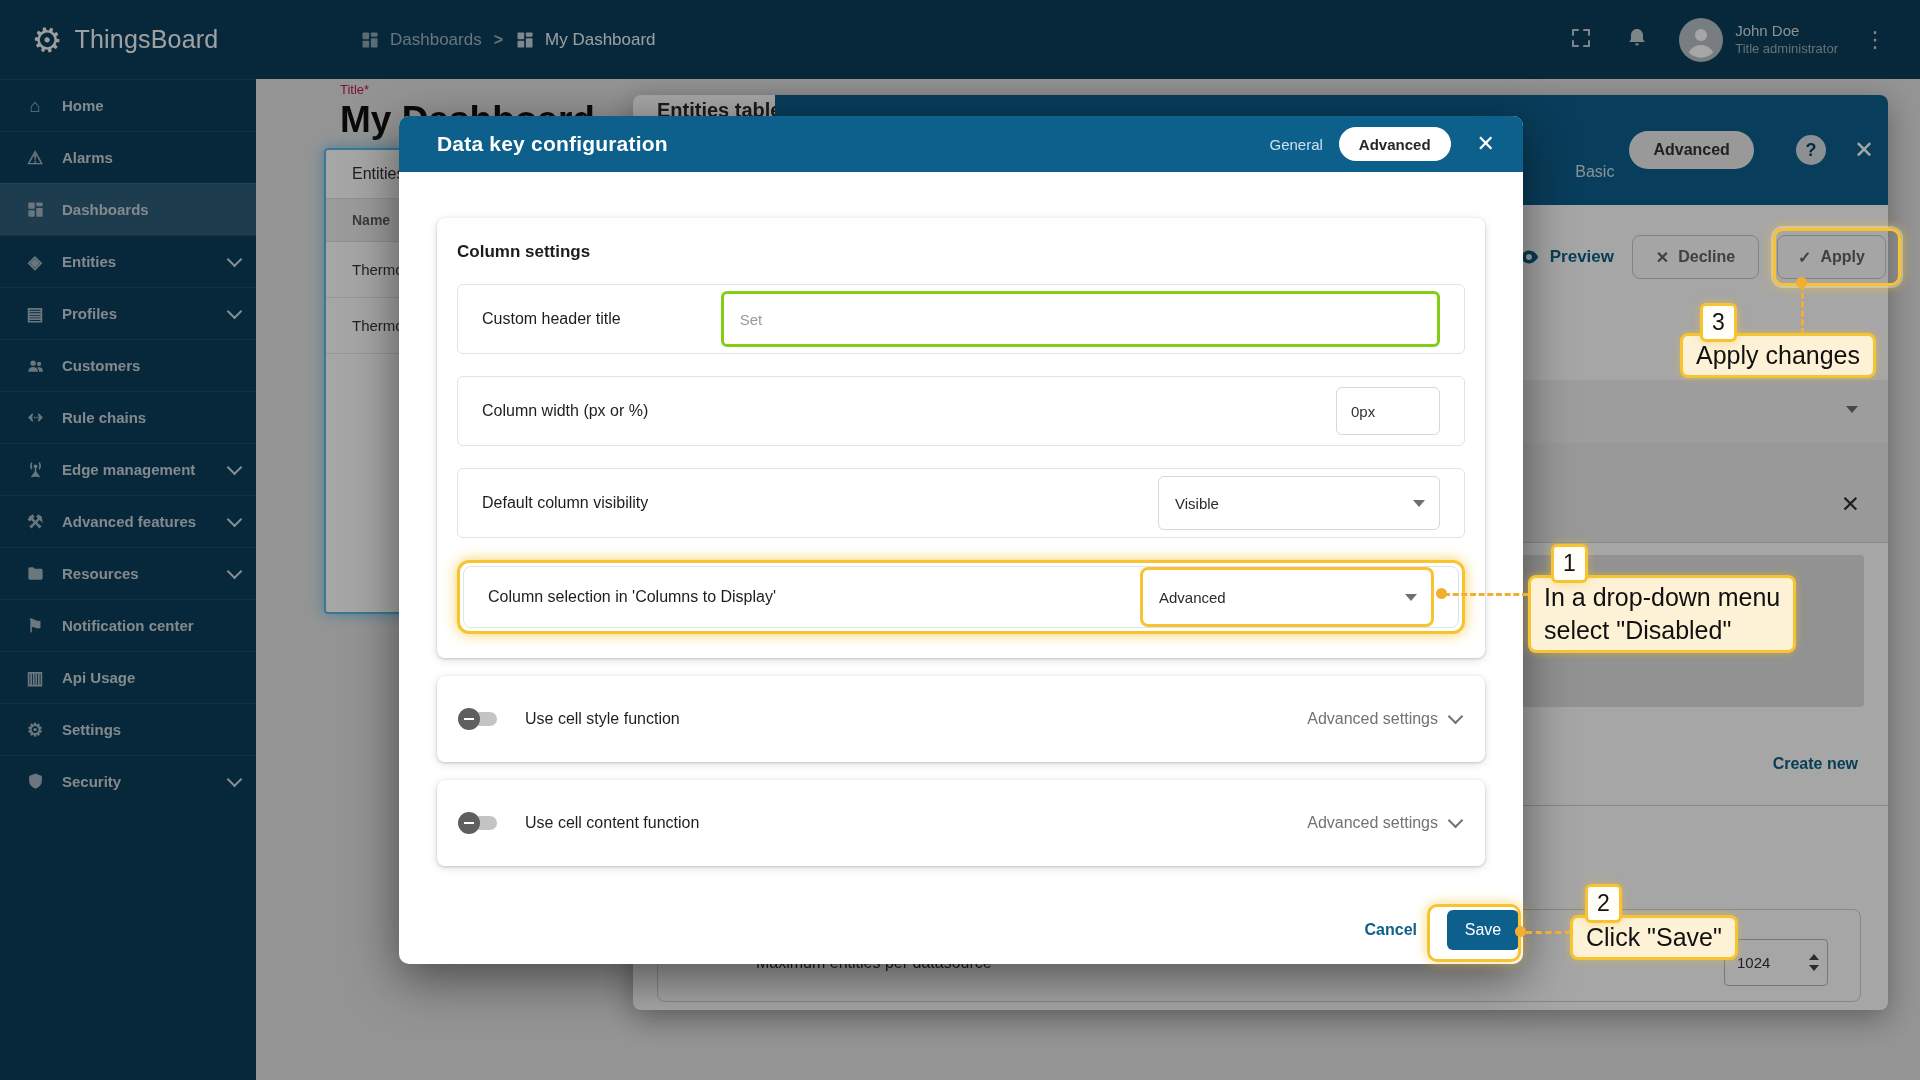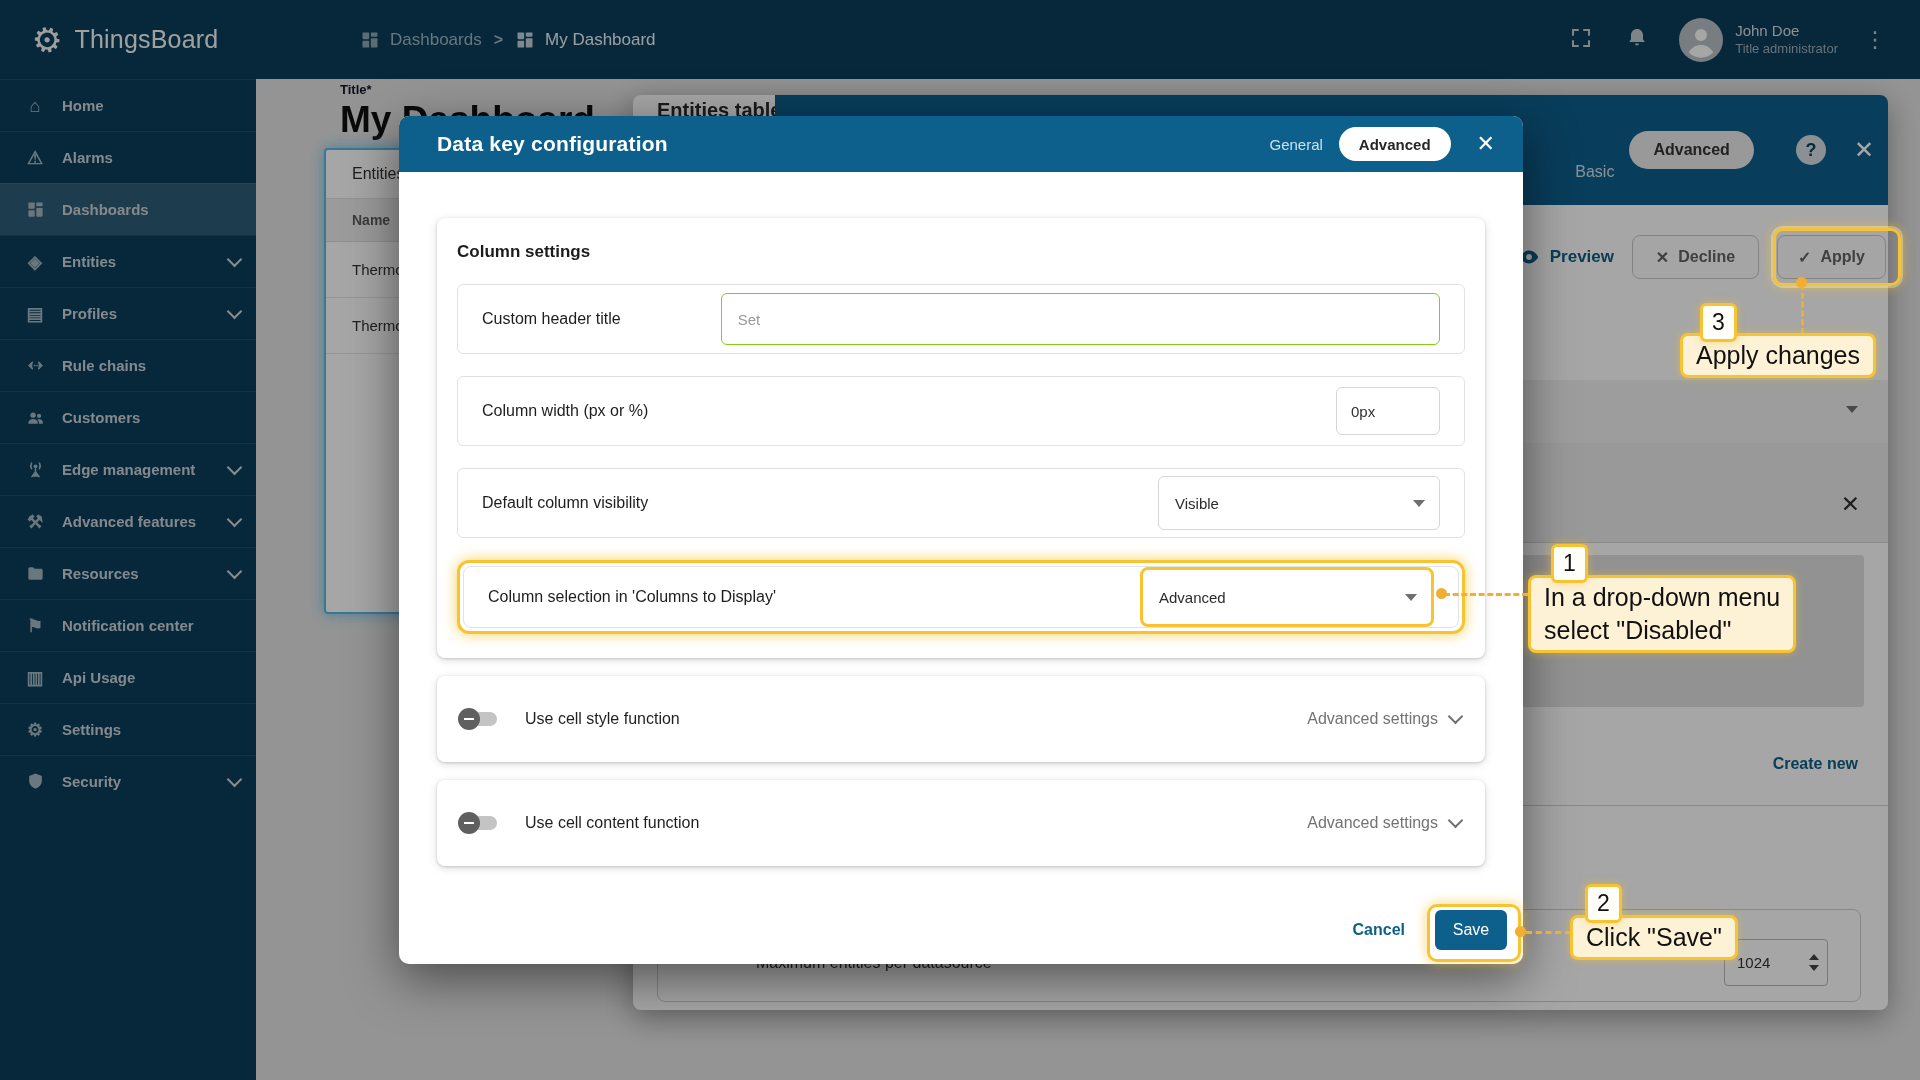--- a/index.html
+++ b/index.html
@@ -34,21 +34,21 @@
   .avatar{width:44px;height:44px;border-radius:50%;background:#b9c1c6;margin-left:30px;
           display:flex;align-items:center;justify-content:center;overflow:hidden;cursor:pointer;}
   .avatar svg{width:40px;height:40px;fill:#ffffff;}
   .userblock{margin-left:12px;line-height:1.3;cursor:pointer;}
   .user-name{color:#d8dfe3;font-size:15px;}
   .user-role{color:#9fb0ba;font-size:13px;}
   .vdots{color:#c2ccd3;font-size:22px;margin-left:26px;letter-spacing:0;cursor:pointer;}
   .fullscreen{margin-right:32px;} .bell-wrap{margin-right:0;}
   
   .page-title{position:absolute;left:340px;top:82px;z-index:1;}
-  .pt-label{font-size:13px;color:#0f172a;font-weight:bold;}
+  .pt-label{font-size:13px;color:#be185d;}
   .pt-value{font-size:37px;font-weight:bold;color:#101010;margin-top:2px;white-space:nowrap;}
   .widget-card{position:absolute;left:326px;top:150px;width:262px;height:462px;background:#fff;z-index:1;
                box-shadow:0 0 0 2px #59b8e0,0 0 14px 3px rgba(90,190,235,.75);border-radius:2px;overflow:hidden;}
   .wc-title{height:48px;display:flex;align-items:center;padding-left:26px;font-size:16px;color:#303030;}
   .wc-head{height:42px;background:#efefef;border-top:1px solid #e0e0e0;border-bottom:1px solid #dcdcdc;
            display:flex;align-items:center;padding-left:26px;font-size:14px;color:#5c5c5c;font-weight:bold;}
   .wc-row{height:55px;display:flex;align-items:center;padding-left:26px;font-size:15px;color:#333;
           border-bottom:1px solid #e6e6e6;}
   
   .wdlg{position:absolute;left:633px;top:95px;width:1255px;height:915px;background:#fff;border-radius:8px;
@@ -96,21 +96,21 @@
   .mh-pill{height:34px;border-radius:17px;background:#fff;color:#262626;font-size:15px;font-weight:bold;
            display:flex;align-items:center;padding:0 20px;margin-left:16px;cursor:pointer;}
   .mh-x{color:#fff;font-size:22px;margin-left:26px;cursor:pointer;line-height:1;}
   .modal-body{padding:46px 38px 0;}
   .card{background:#fff;border-radius:8px;box-shadow:0 1px 3px rgba(0,0,0,.16),0 2px 10px rgba(0,0,0,.13);}
   .card1{padding:24px 20px;}
   .sec-title{font-size:17px;font-weight:bold;color:#1c1c1c;}
   .frow{display:flex;align-items:center;border:1px solid #e2e2e2;border-radius:6px;height:68px;
         margin-top:22px;padding:0 24px;background:#fff;}
   .frow .lbl{font-size:16px;color:#1d1d1d;}
-  .inp-wide{flex:1;margin-left:100px;height:50px;border:1px solid #84cc16;border-radius:6px;padding:0 16px;
+  .inp-wide{flex:1;margin-left:100px;height:50px;border:3px solid #84cc16;border-radius:6px;padding:0 16px;
             font-size:15px;color:#333;font-family:"Liberation Sans",sans-serif;outline:none;background:#fff;}
   .inp-wide::placeholder{color:#9a9a9a;}
   .spacer{flex:1;}
   .inp-small{width:74px;height:46px;border:1px solid #d7d7d7;border-radius:6px;padding:0 14px;font-size:15px;
              color:#333;font-family:"Liberation Sans",sans-serif;outline:none;background:#fff;}
   .select{width:250px;height:52px;border:1px solid #d7d7d7;border-radius:6px;display:flex;align-items:center;
           justify-content:space-between;padding:0 14px 0 16px;font-size:15px;color:#2b2b2b;cursor:pointer;background:#fff;}
   .hl-outer{border:3px solid #f7c331;border-radius:12px;box-shadow:0 0 14px rgba(247,195,49,.8);
             margin-top:22px;padding:3px;}
   .hl-outer .frow{margin-top:0;border-radius:8px;height:60px;}
@@ -118,21 +118,21 @@
   .tcard{margin-top:18px;height:86px;display:flex;align-items:center;padding:0 24px;}
   .toggle{position:relative;width:36px;height:14px;background:#c4c4c4;border-radius:7px;margin-right:28px;
           flex:none;cursor:pointer;}
   .knob{position:absolute;left:-3px;top:-4px;width:22px;height:22px;border-radius:50%;background:#5f5f5f;
         display:flex;align-items:center;justify-content:center;}
   .knob::after{content:"";width:10px;height:2px;background:#fff;}
   .tlabel{font-size:16px;color:#1f1f1f;}
   .adv-link{margin-left:auto;color:#727272;font-size:16px;display:flex;align-items:center;gap:12px;cursor:pointer;}
   .chev-down{width:9px;height:9px;border-right:2px solid #727272;border-bottom:2px solid #727272;
              transform:rotate(45deg);margin-top:-5px;}
-  .modal-footer{position:absolute;right:16px;bottom:14px;display:flex;align-items:center;gap:30px;}
+  .modal-footer{position:absolute;right:4px;bottom:14px;display:flex;align-items:center;gap:30px;}
   .cancel{color:#0d6186;font-weight:bold;font-size:16px;cursor:pointer;}
   .save{width:72px;height:40px;background:#0d5f8c;color:#fff;font-weight:normal;font-size:16px;border:none;
         border-radius:6px;cursor:pointer;font-family:"Liberation Sans",sans-serif;}
   
   .anno{position:absolute;z-index:150;}
   .ring{position:absolute;border:3px solid #f7c331;border-radius:10px;
         box-shadow:0 0 0 2px rgba(255,255,255,.3),0 0 12px rgba(247,195,49,.8);}
   #ring-apply{left:1773px;top:228px;width:122px;height:52px;}
   #ring-save{left:1427px;top:904px;width:88px;height:52px;}
   .dash-h{position:absolute;border-top:3px dashed #f2ae33;}
@@ -185,38 +185,38 @@
         <span>Entities</span>
         <span class="sb-chev"></span>
       </div>
       <div class="nav-item">
         <span class="ic">▤</span>
         <span>Profiles</span>
         <span class="sb-chev"></span>
       </div>
       <div class="nav-item">
         <span class="ic">
-          <svg viewBox="0 0 24 24" fill="none" stroke="#a3b7c2" stroke-width="2" stroke-linecap="round">
-              <path d="M8 8l-4 4 4 4M16 8l4 4-4 4"></path>
-              <circle cx="11" cy="12" r="1.1" fill="#a3b7c2" stroke="none"></circle>
-              <circle cx="14" cy="12" r="1.1" fill="#a3b7c2" stroke="none"></circle>
-            </svg>
-        </span>
-        <span>Rule chains</span>
-      </div>
-      <div class="nav-item">
-        <span class="ic">
           <svg viewBox="0 0 24 24">
               <circle cx="9" cy="9" r="3.4"></circle>
               <circle cx="16.5" cy="10" r="2.7"></circle>
               <path d="M3 19c0-3 2.8-5 6-5s6 2 6 5v1H3z"></path>
               <path d="M16.4 20v-1c0-1.7-.8-3.2-2.2-4.2.8-.4 1.7-.6 2.6-.6 2.4 0 4.4 1.6 4.4 3.8v2z"></path>
             </svg>
         </span>
         <span>Customers</span>
+      </div>
+      <div class="nav-item">
+        <span class="ic">
+          <svg viewBox="0 0 24 24" fill="none" stroke="#a3b7c2" stroke-width="2" stroke-linecap="round">
+              <path d="M8 8l-4 4 4 4M16 8l4 4-4 4"></path>
+              <circle cx="11" cy="12" r="1.1" fill="#a3b7c2" stroke="none"></circle>
+              <circle cx="14" cy="12" r="1.1" fill="#a3b7c2" stroke="none"></circle>
+            </svg>
+        </span>
+        <span>Rule chains</span>
       </div>
       <div class="nav-item">
         <span class="ic">
           <svg viewBox="0 0 24 24" fill="none" stroke="#a3b7c2" stroke-width="2" stroke-linecap="round">
               <circle cx="12" cy="8" r="2.4" fill="#a3b7c2" stroke="none"></circle>
               <path d="M12 11v5M7.5 21l4.5-6 4.5 6M7 11a7 7 0 0 1 0-7M17 4a7 7 0 0 1 0 7"></path>
             </svg>
         </span>
         <span>Edge management</span>
         <span class="sb-chev"></span>

